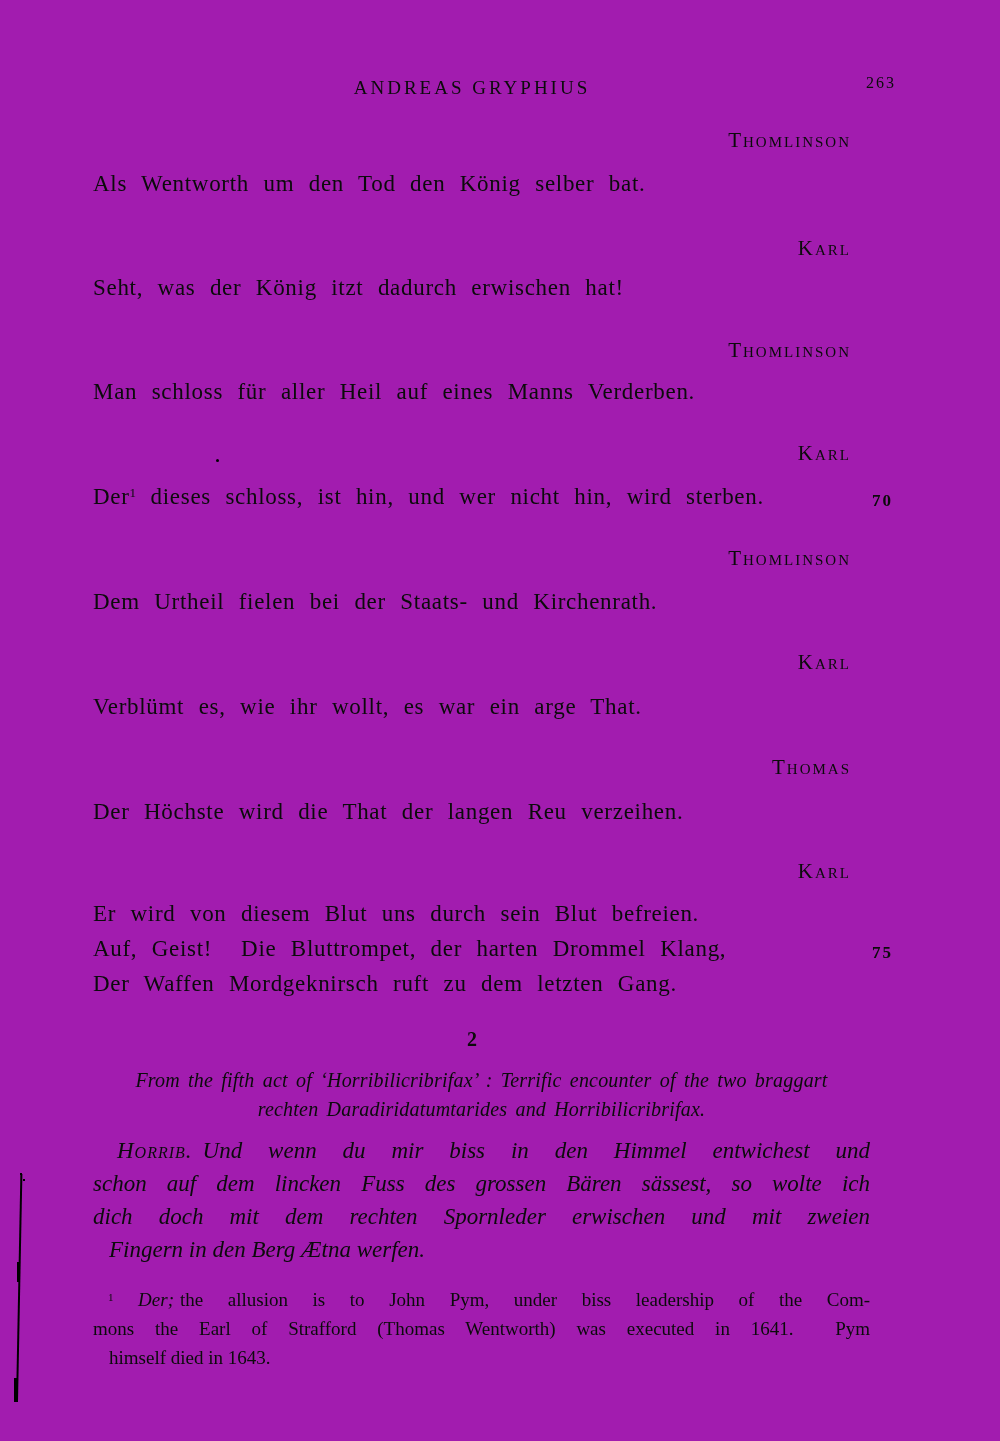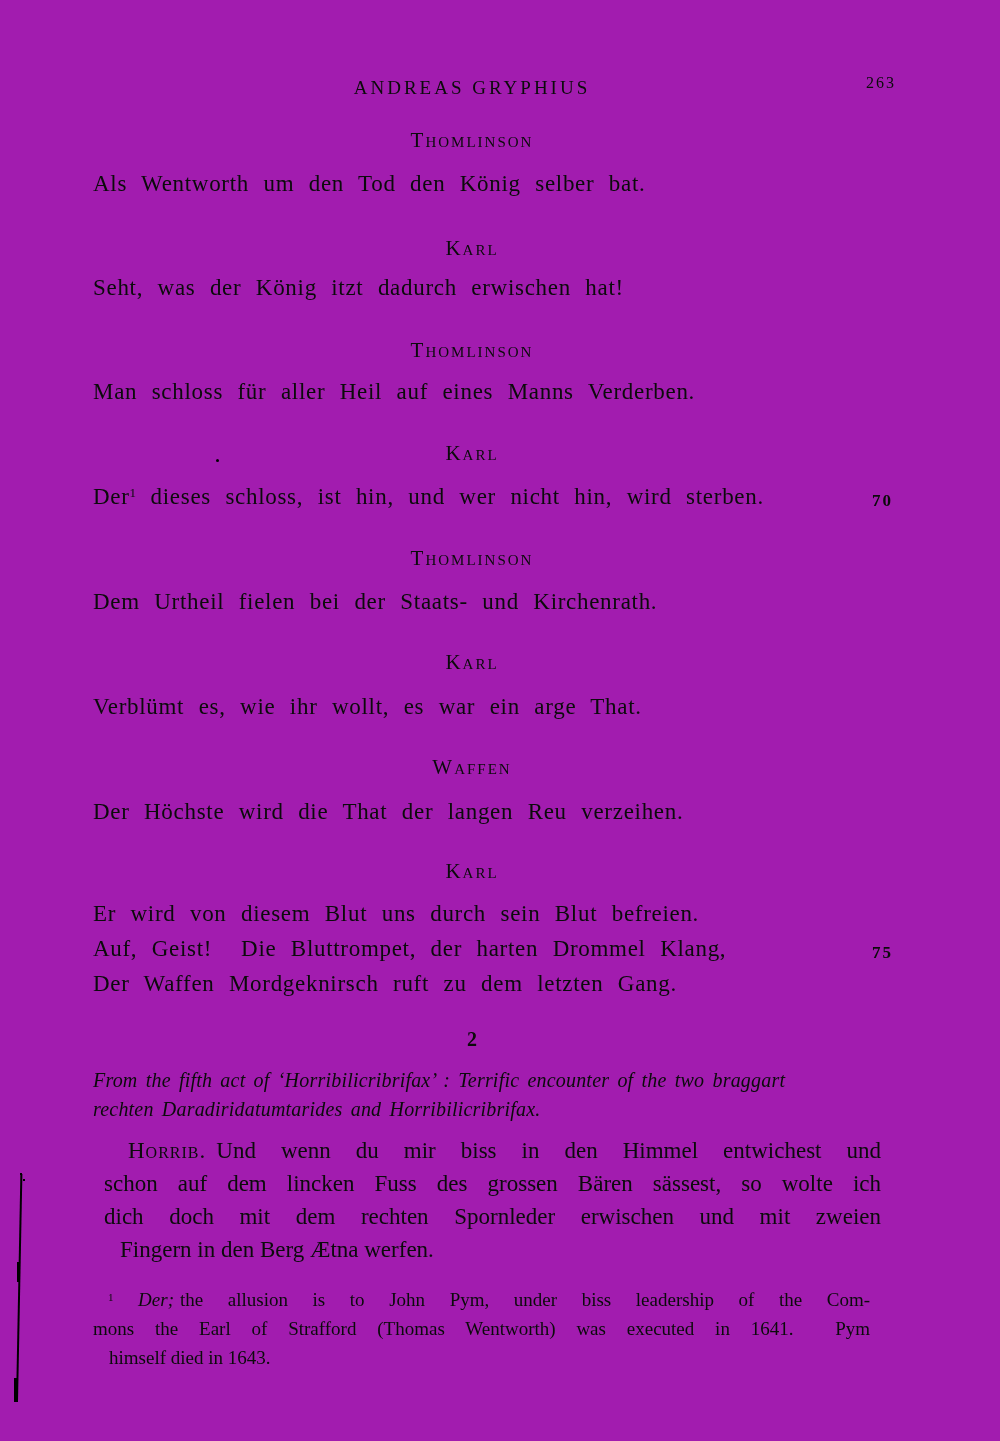--- a/index.html
+++ b/index.html
@@ -17,21 +17,21 @@
     position: absolute; top: 77px; left: 93px; width: 758px;
     text-align: center; font-size: 19px; letter-spacing: 3px;
   }
   .page-number {
     position: absolute; top: 74px; left: 818px;
     font-size: 16px; letter-spacing: 2px; margin-left: 48px;
   }
 
   .speaker {
     position: absolute; left: 93px; width: 758px;
-    text-align: center;
+    text-align: right;
     font-variant: small-caps;
     font-size: 21px; letter-spacing: 2px;
     line-height: 1;
   }
   .verse {
     position: absolute; left: 93px;
     font-size: 23px; line-height: 1;
     word-spacing: 8px; letter-spacing: 0.7px;
     white-space: nowrap;
   }
@@ -44,27 +44,27 @@
     font-size: 17px; font-weight: bold; letter-spacing: 2px; line-height: 1;
   }
 
   .section-number {
     position: absolute; top: 1029px; left: 93px; width: 758px;
     text-align: center; font-size: 20px; font-weight: bold; line-height: 1;
   }
 
   .subtitle {
     position: absolute; top: 1066px; left: 93px; width: 777px;
-    font-style: italic;
+    text-align: center; font-style: italic;
     font-size: 20px; line-height: 29px; word-spacing: 3px; letter-spacing: 0.2px;
   }
 
   .prose {
-    position: absolute; top: 1134px; left: 104px; width: 777px;
-    font-size: 23px; line-height: 33px;
+    position: absolute; top: 1134px; left: 93px; width: 777px;
+    font-size: 23px; line-height: 33px; font-style: italic;
   }
   .jline  { text-align: justify; text-align-last: justify; }
   .jlast  { text-align: left; text-align-last: left; margin-left: 16px; }
   .indent { display: inline-block; width: 24px; }
   .fn-indent { display: inline-block; width: 15px; }
   .sc { font-variant: small-caps; letter-spacing: 1px; margin-right: 10px; }
 
   .footnote {
     position: absolute; top: 1285px; left: 93px; width: 777px;
     font-size: 19px; line-height: 29px;
@@ -103,21 +103,21 @@
   <div class="speaker" style="top:443px">Karl</div>
   <div class="verse" style="top:485px"><span>Der</span><sup class="fnref">1</sup><span> dieses schloss, ist hin, und wer nicht hin, wird sterben.</span></div>
   <div class="lineno" style="top:492px">70</div>
 
   <div class="speaker" style="top:548px">Thomlinson</div>
   <div class="verse" style="top:590px">Dem Urtheil fielen bei der Staats- und Kirchenrath.</div>
 
   <div class="speaker" style="top:652px">Karl</div>
   <div class="verse" style="top:695px">Verblümt es, wie ihr wollt, es war ein arge That.</div>
 
-  <div class="speaker" style="top:757px">Waffen</div>
+  <div class="speaker" style="top:757px">Thomas</div>
   <div class="verse" style="top:800px">Der Höchste wird die That der langen Reu verzeihen.</div>
 
   <div class="speaker" style="top:861px">Karl</div>
   <div class="verse" style="top:902px">Er wird von diesem Blut uns durch sein Blut befreien.</div>
   <div class="verse" style="top:937px">Auf, Geist!&nbsp; Die Bluttrompet, der harten Drommel Klang,</div>
   <div class="lineno" style="top:944px">75</div>
   <div class="verse" style="top:972px">Der Waffen Mordgeknirsch ruft zu dem letzten Gang.</div>
 
   <div class="section-number">2</div>
 

